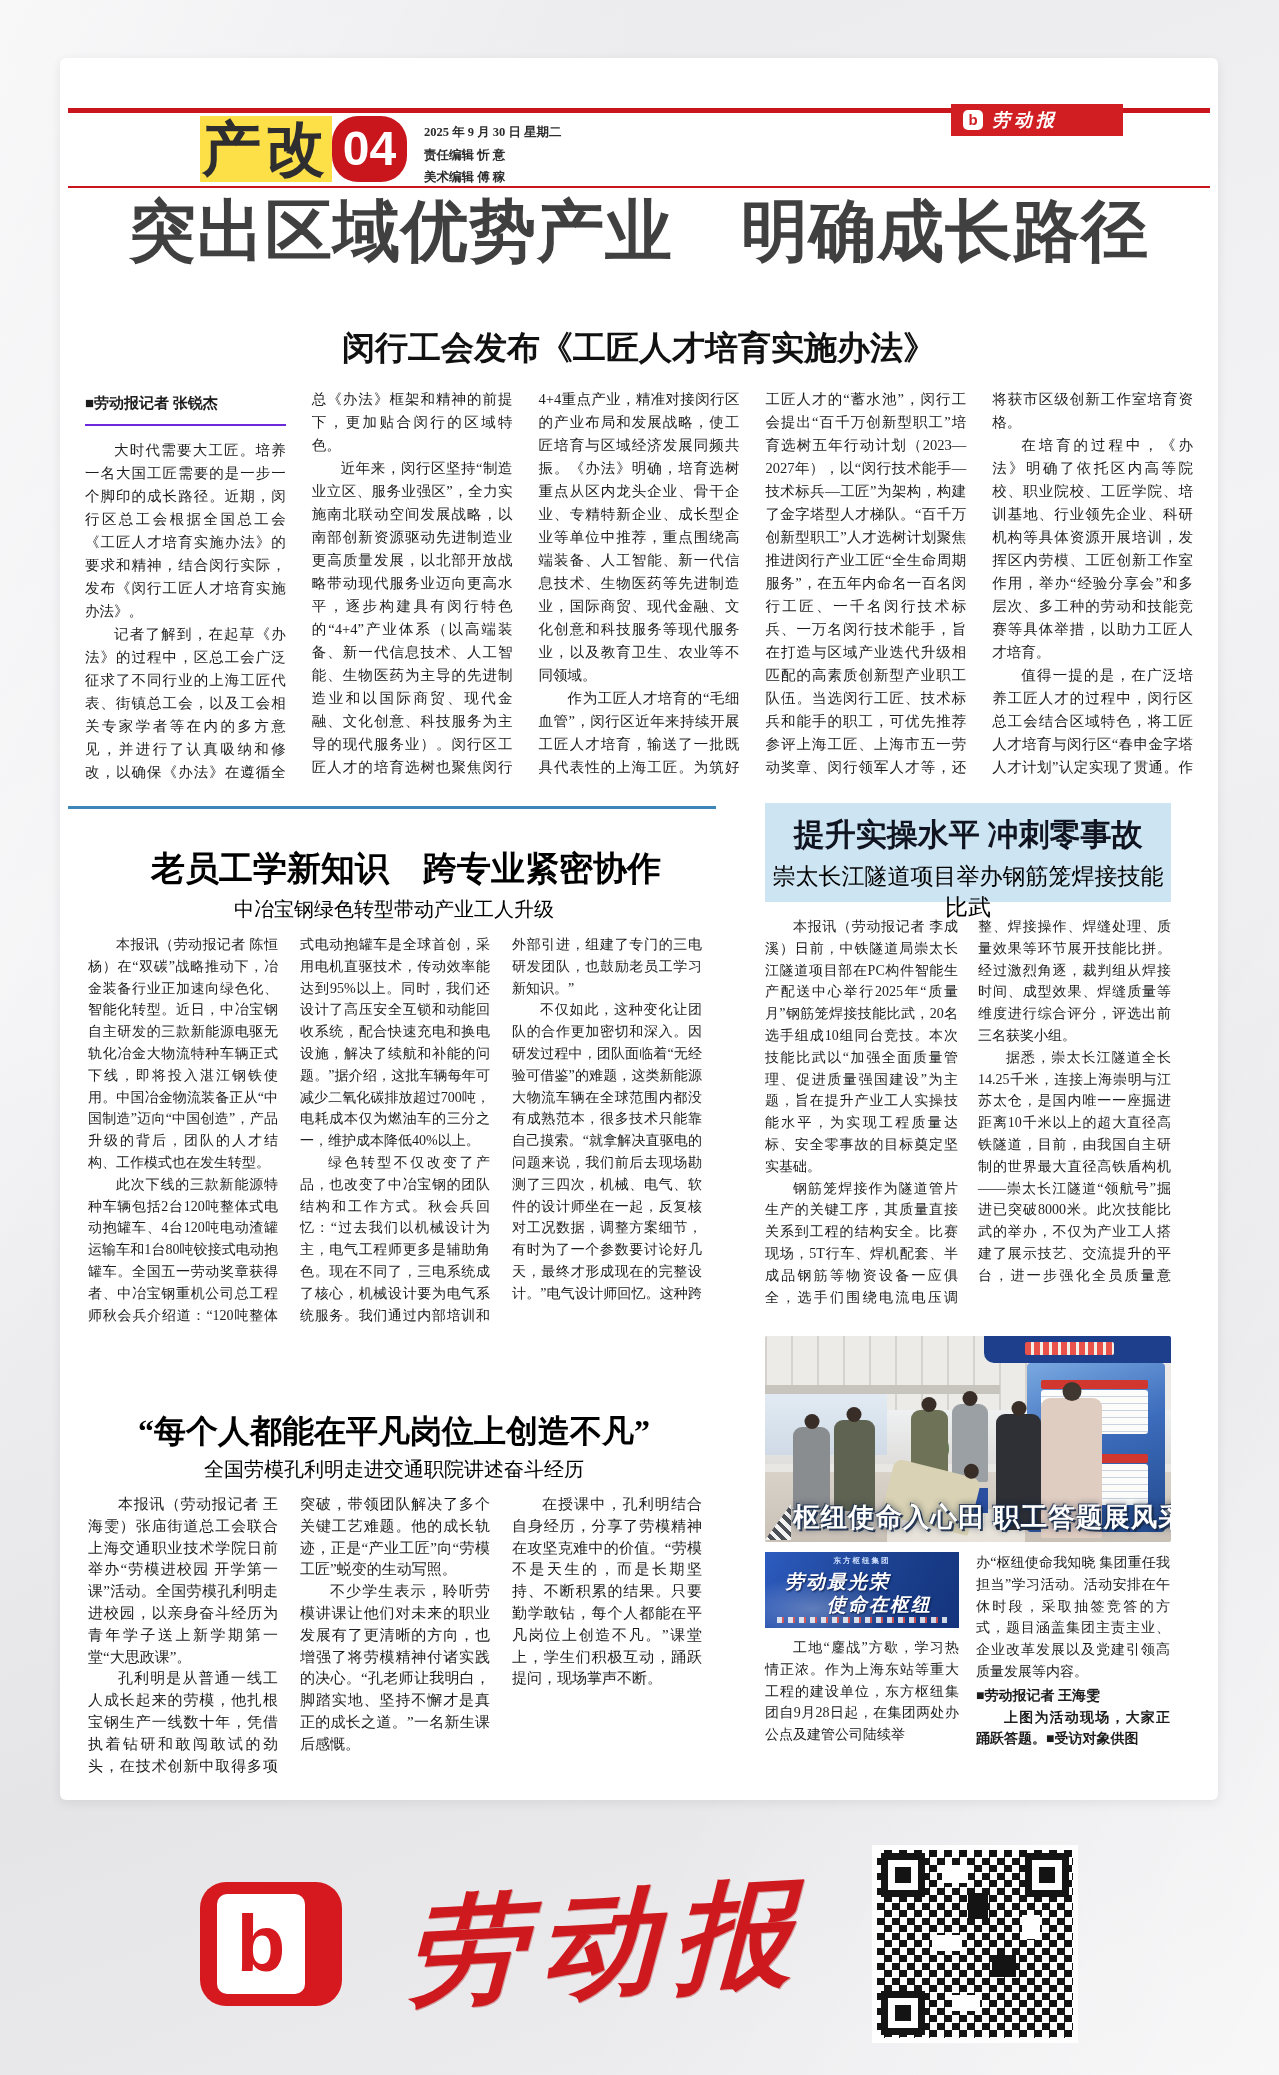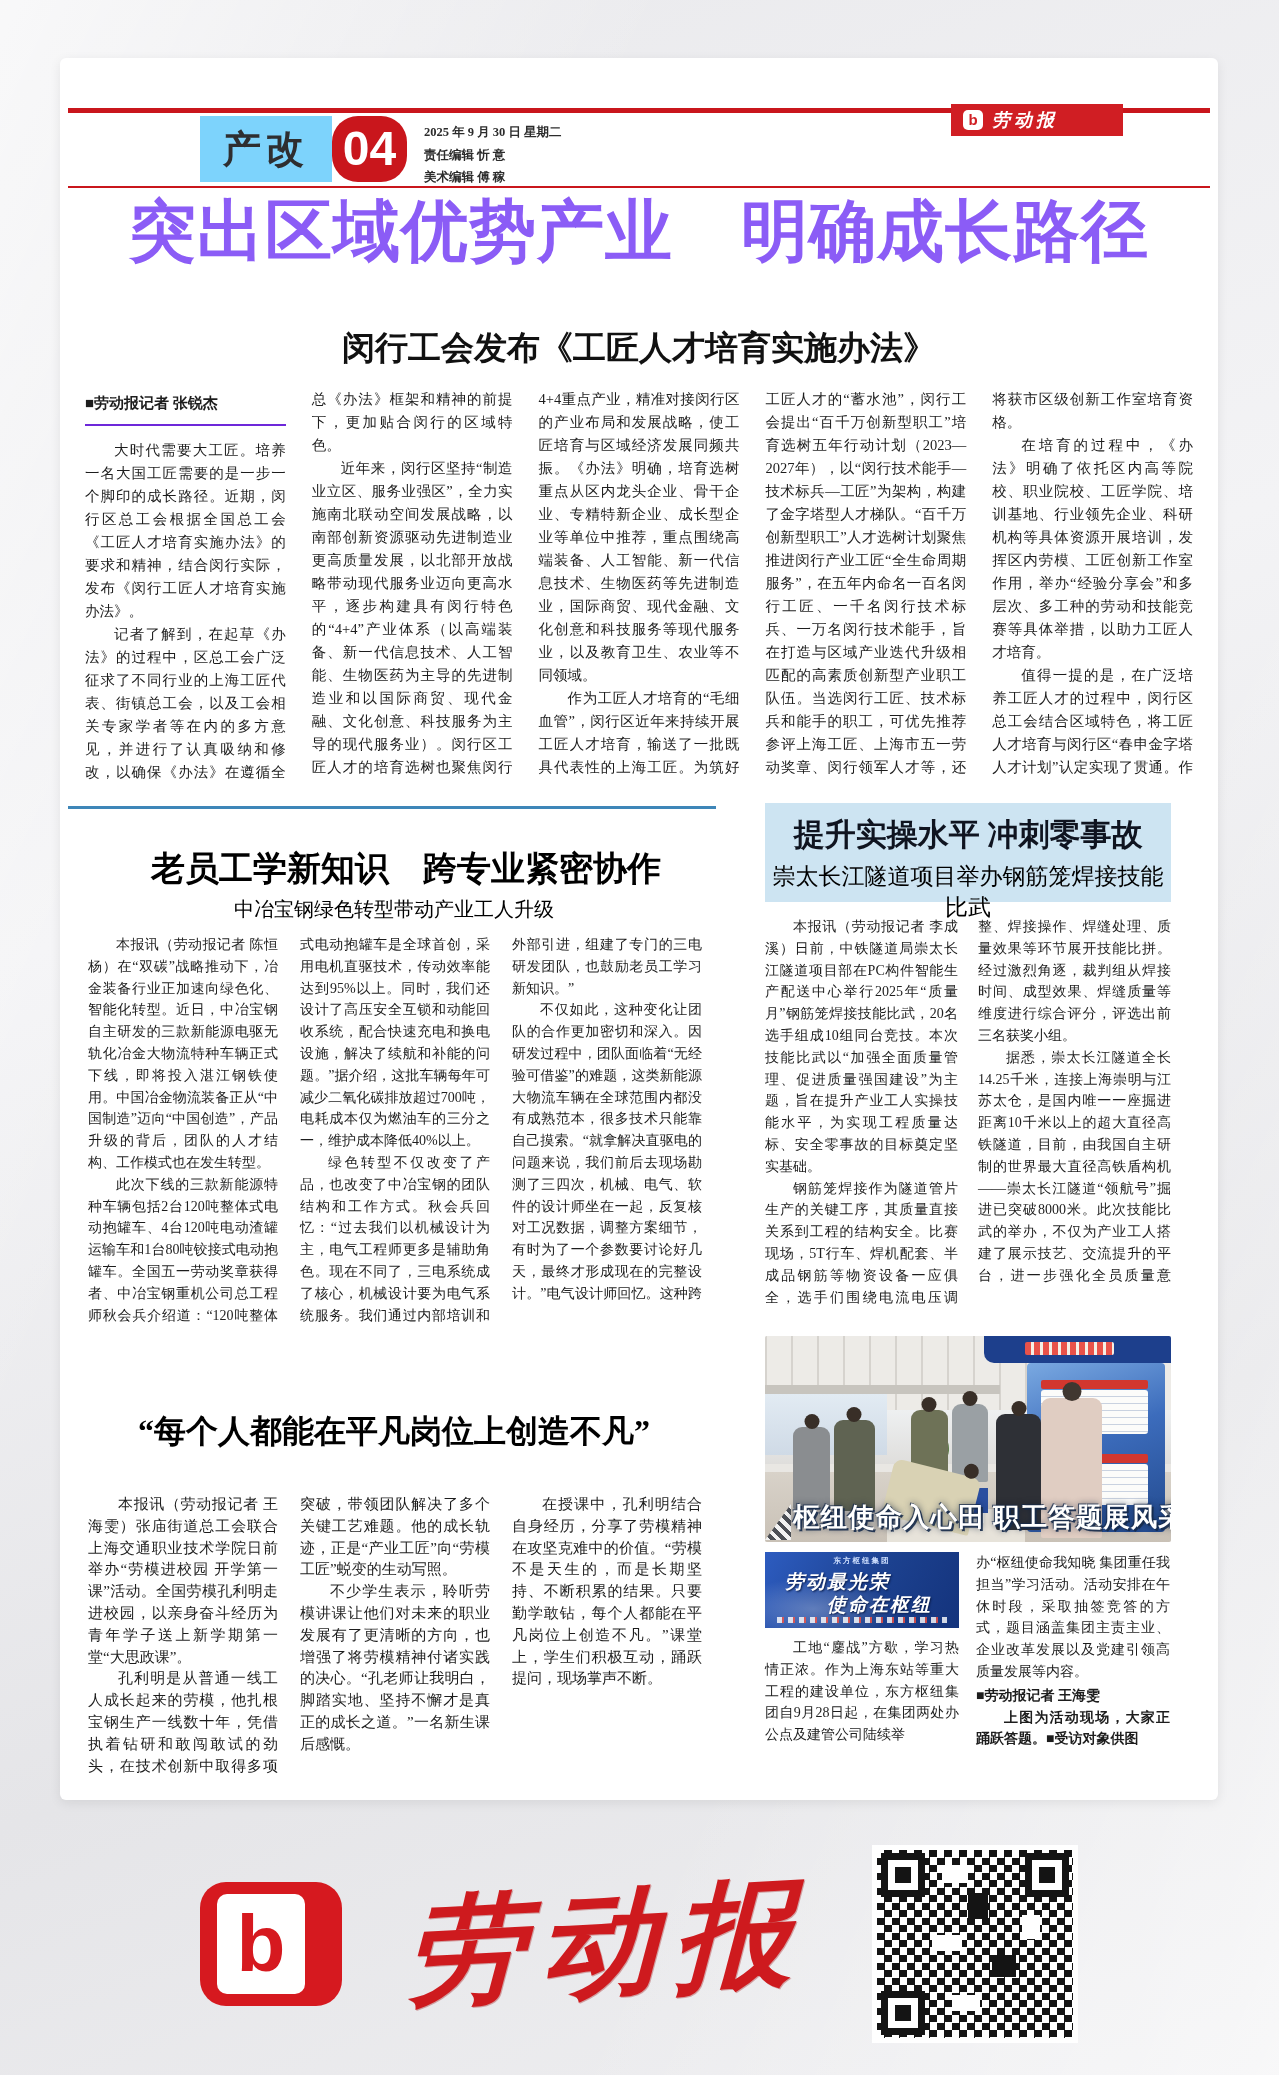--- a/index.html
+++ b/index.html
@@ -17,29 +17,29 @@
   }
   
   .rule-top { position:absolute; left:8px; right:8px; top:50px; height:5px; background:#c9161c; }
   .rule-thin { position:absolute; left:8px; right:8px; top:128px; height:2px; background:#c9161c; }
   .masthead-badge { position:absolute; top:46px; right:95px; width:172px; height:32px;
     background:#d01e23; display:flex; align-items:center; gap:9px; padding:0 12px; box-sizing:border-box; z-index:3; }
   .badge-b { width:20px; height:20px; background:#fff; border-radius:5px; color:#d01e23;
     font:900 15px/20px "Liberation Sans",sans-serif; text-align:center; }
   .badge-text { color:#fff; font-style:italic; font-weight:700; font-size:18px; letter-spacing:4px;
     font-family:"Liberation Serif",serif; }
-  .section-box { position:absolute; left:140px; top:58px; width:132px; height:66px; background:#7dd3fc;
-    color:#2e2e30; font-weight:700; font-size:38px; line-height:66px; text-align:center; letter-spacing:5px; }
+  .section-box { position:absolute; left:140px; top:58px; width:132px; height:66px; background:#fde047;
+    color:#2e2e30; font-weight:700; font-size:59px; line-height:66px; text-align:center; letter-spacing:5px; }
   .pagenum-box { position:absolute; left:272px; top:58px; width:75px; height:66px; background:#c9161c;
     color:#fff; font:700 48px/66px "Liberation Sans",sans-serif; text-align:center;border-radius:26px; }
   .dateblock { position:absolute; left:364px; top:63px; font-size:12.5px; font-weight:700;
     line-height:1.8; color:#2c2c2c; }
   
   .main-headline { position:absolute; left:0; right:0; top:138px; margin:0; text-align:center;
-    font-size:67px; line-height:1.05; font-weight:900; color:#8b5cf6; letter-spacing:1px; }
+    font-size:67px; line-height:1.05; font-weight:900; color:#404040; letter-spacing:1px; }
   .main-subhead { position:absolute; left:0; right:0; top:268px; margin:0; text-align:center;
     font-size:33px; font-weight:700; color:#111; }
   .body-cols { column-fill:auto; overflow:hidden; text-align:justify; color:#1d1d1d; }
   .body-cols p { margin:0; text-indent:2em; }
   .art1-body { position:absolute; left:25px; top:330px; width:1108px; height:402px;
     column-count:5; column-gap:26px; font-size:14.5px; line-height:23px; }
   .byline1 { font-weight:700; font-size:15px; border-bottom:2px solid #6d28d9;
     padding:4px 0 9px; margin:0 0 13px; }
   .divider-blue { position:absolute; left:8px; top:748px; width:648px; height:3px; background:#3e86b8; }
   
@@ -182,20 +182,21 @@
     <h3>提升实操水平 冲刺零事故</h3>
     <div class="sub">崇太长江隧道项目举办钢筋笼焊接技能比武</div>
   </div>
   <div class="art3-body body-cols">
     <p>本报讯（劳动报记者 李成溪）日前，中铁隧道局崇太长江隧道项目部在PC构件智能生产配送中心举行2025年“质量月”钢筋笼焊接技能比武，20名选手组成10组同台竞技。本次技能比武以“加强全面质量管理、促进质量强国建设”为主题，旨在提升产业工人实操技能水平，为实现工程质量达标、安全零事故的目标奠定坚实基础。</p>
     <p>钢筋笼焊接作为隧道管片生产的关键工序，其质量直接关系到工程的结构安全。比赛现场，5T行车、焊机配套、半成品钢筋等物资设备一应俱全，选手们围绕电流电压调整、焊接操作、焊缝处理、质量效果等环节展开技能比拼。经过激烈角逐，裁判组从焊接时间、成型效果、焊缝质量等维度进行综合评分，评选出前三名获奖小组。</p>
     <p>据悉，崇太长江隧道全长14.25千米，连接上海崇明与江苏太仓，是国内唯一一座掘进距离10千米以上的超大直径高铁隧道，目前，由我国自主研制的世界最大直径高铁盾构机——崇太长江隧道“领航号”掘进已突破8000米。此次技能比武的举办，不仅为产业工人搭建了展示技艺、交流提升的平台，进一步强化全员质量意识，也为持续加强产业工人队伍建设注入了强劲动力。</p>
   </div>
 
   <h2 class="art4-head">“每个人都能在平凡岗位上创造不凡”</h2>
+  <div class="art4-sub">全国劳模孔利明走进交通职院讲述奋斗经历</div>
   <div class="art4-body body-cols">
     <p>本报讯（劳动报记者 王海雯）张庙街道总工会联合上海交通职业技术学院日前举办“劳模进校园 开学第一课”活动。全国劳模孔利明走进校园，以亲身奋斗经历为青年学子送上新学期第一堂“大思政课”。</p>
     <p>孔利明是从普通一线工人成长起来的劳模，他扎根宝钢生产一线数十年，凭借执着钻研和敢闯敢试的劲头，在技术创新中取得多项突破，带领团队解决了多个关键工艺难题。他的成长轨迹，正是“产业工匠”向“劳模工匠”蜕变的生动写照。</p>
     <p>不少学生表示，聆听劳模讲课让他们对未来的职业发展有了更清晰的方向，也增强了将劳模精神付诸实践的决心。“孔老师让我明白，脚踏实地、坚持不懈才是真正的成长之道。”一名新生课后感慨。</p>
     <p>在授课中，孔利明结合自身经历，分享了劳模精神在攻坚克难中的价值。“劳模不是天生的，而是长期坚持、不断积累的结果。只要勤学敢钻，每个人都能在平凡岗位上创造不凡。”课堂上，学生们积极互动，踊跃提问，现场掌声不断。</p>
   </div>
 
   <div class="photo">
     <div class="ph-ceiling"></div>
     <div class="ph-beam"></div>

